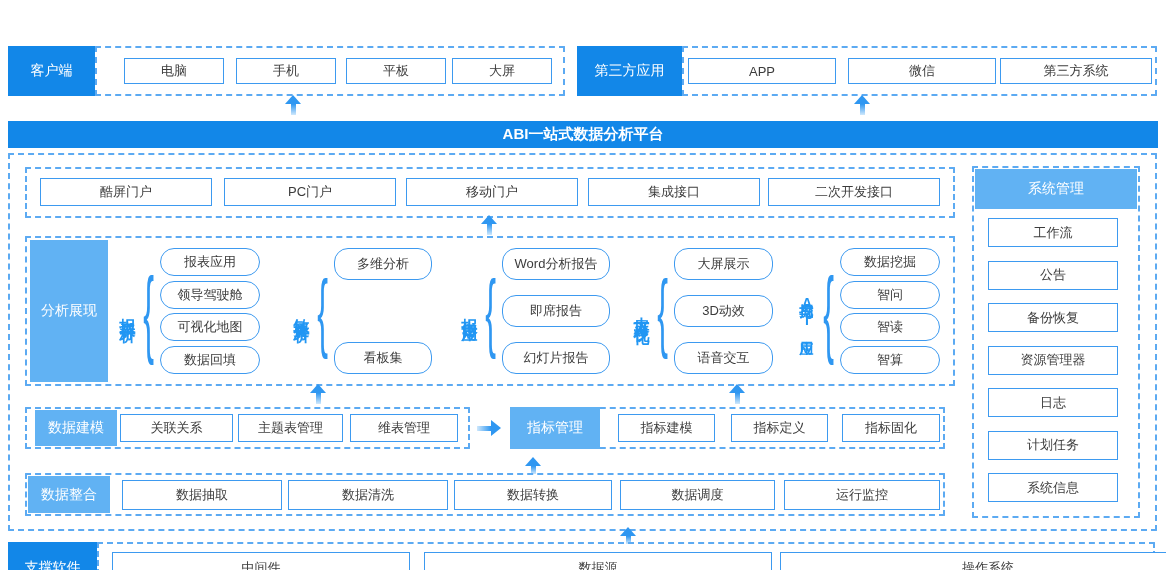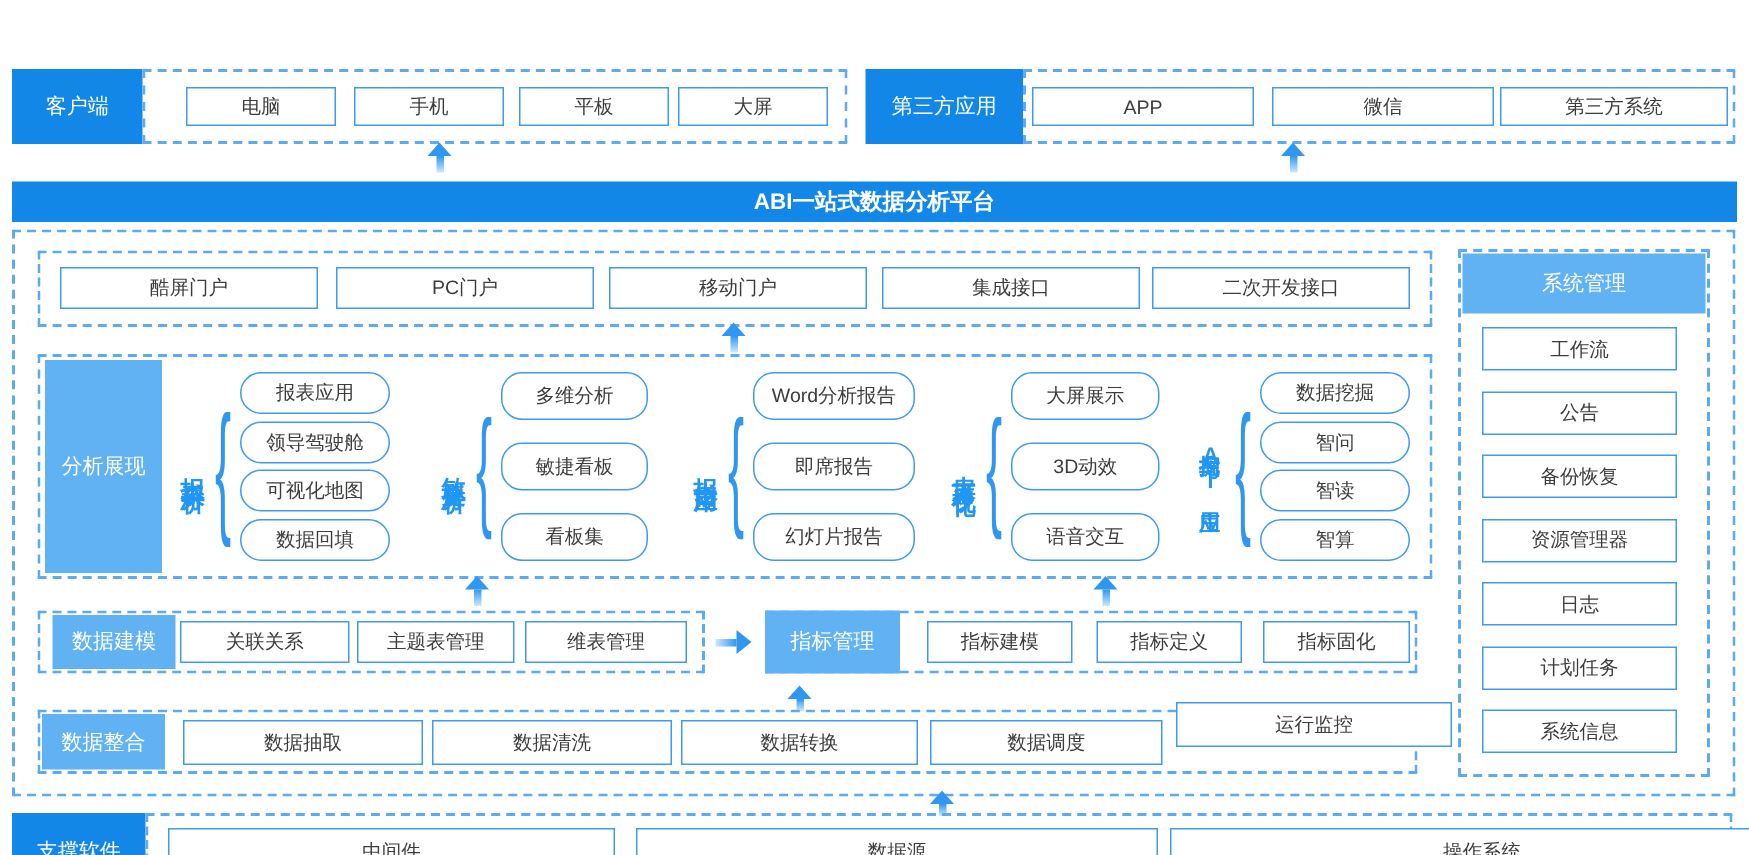--- a/index.html
+++ b/index.html
@@ -85,21 +85,20 @@
     </div>
   </div>
 
   <div class="abs group" style="left:290px;top:212px;height:126px">
     <div class="vlabel">敏捷分析</div>
     <div class="brace b3">
         <span>{</span>
       </div>
     <div class="gcol g3" style="width:98px">
       <div class="box">多维分析</div>
-      <div class="box">敏捷看板</div>
       <div class="box">看板集</div>
     </div>
   </div>
 
   <div class="abs group" style="left:458px;top:212px;height:126px">
     <div class="vlabel">报告应用</div>
     <div class="brace b3">
         <span>{</span>
       </div>
     <div class="gcol g3" style="width:108px">
@@ -164,21 +163,21 @@
       <div class="tri"></div>
       <div class="stem"></div>
     </div>
 
   <div class="abs dash" style="left:25px;top:437px;width:920px;height:43px"></div>
   <div class="abs solid-light" style="left:28px;top:440px;width:82px;height:37px">数据整合</div>
   <div class="abs box" style="left:122px;top:444px;width:160px;height:30px">数据抽取</div>
   <div class="abs box" style="left:288px;top:444px;width:160px;height:30px">数据清洗</div>
   <div class="abs box" style="left:454px;top:444px;width:158px;height:30px">数据转换</div>
   <div class="abs box" style="left:620px;top:444px;width:155px;height:30px">数据调度</div>
-  <div class="abs box" style="left:784px;top:432px;width:184px;height:30px">运行监控</div>
+  <div class="abs box" style="left:784px;top:444px;width:156px;height:30px">运行监控</div>
 
   <div class="abs dash" style="left:972px;top:130px;width:168px;height:352px"></div>
   <div class="abs solid-light" style="left:975px;top:133px;width:162px;height:40px">系统管理</div>
   <div class="abs" style="left:988px;top:182px;width:130px;height:284px;display:flex;flex-direction:column;justify-content:space-between">
     <div class="box" style="height:27px">工作流</div>
     <div class="box" style="height:27px">公告</div>
     <div class="box" style="height:27px">备份恢复</div>
     <div class="box" style="height:27px">资源管理器</div>
     <div class="box" style="height:27px">日志</div>
     <div class="box" style="height:27px">计划任务</div>

